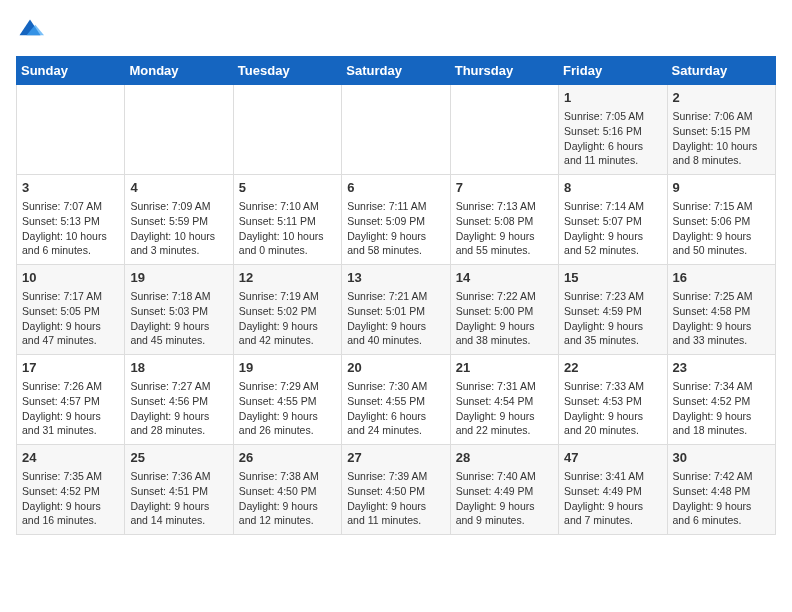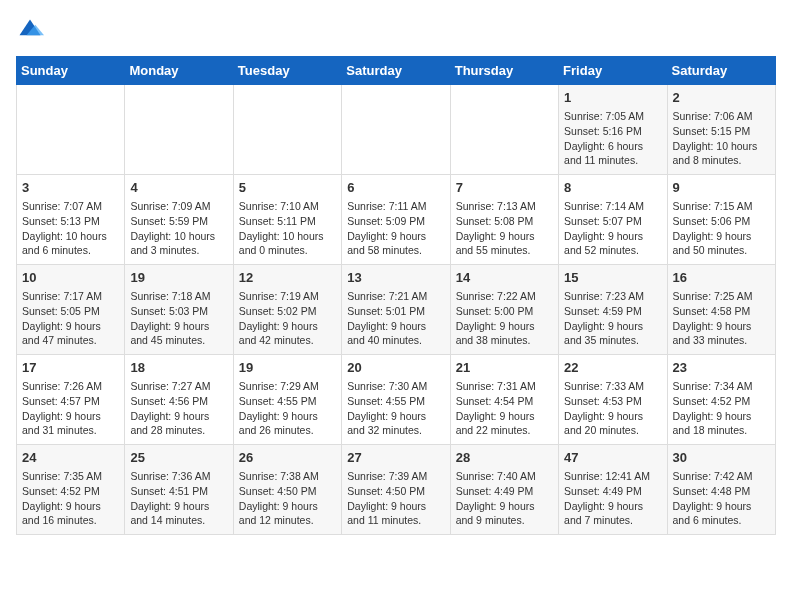--- a/index.html
+++ b/index.html
@@ -244,21 +244,21 @@
         <td>
           <span class="day-num">19</span>
           <div>Sunrise: 7:29 AM</div>
           <div>Sunset: 4:55 PM</div>
           <div>Daylight: 9 hours and 26 minutes.</div>
         </td>
         <td>
           <span class="day-num">20</span>
           <div>Sunrise: 7:30 AM</div>
           <div>Sunset: 4:55 PM</div>
-          <div>Daylight: 9 hours and 32 minutes.</div>
+          <div>Daylight: 6 hours and 24 minutes.</div>
         </td>
         <td>
           <span class="day-num">21</span>
           <div>Sunrise: 7:31 AM</div>
           <div>Sunset: 4:54 PM</div>
           <div>Daylight: 9 hours and 22 minutes.</div>
         </td>
         <td>
           <span class="day-num">22</span>
           <div>Sunrise: 7:33 AM</div>
@@ -298,21 +298,21 @@
           <div>Daylight: 9 hours and 11 minutes.</div>
         </td>
         <td>
           <span class="day-num">28</span>
           <div>Sunrise: 7:40 AM</div>
           <div>Sunset: 4:49 PM</div>
           <div>Daylight: 9 hours and 9 minutes.</div>
         </td>
         <td>
           <span class="day-num">47</span>
-          <div>Sunrise: 12:41 AM</div>
+          <div>Sunrise: 3:41 AM</div>
           <div>Sunset: 4:49 PM</div>
           <div>Daylight: 9 hours and 7 minutes.</div>
         </td>
         <td>
           <span class="day-num">30</span>
           <div>Sunrise: 7:42 AM</div>
           <div>Sunset: 4:48 PM</div>
           <div>Daylight: 9 hours and 6 minutes.</div>
         </td>
       </tr>

